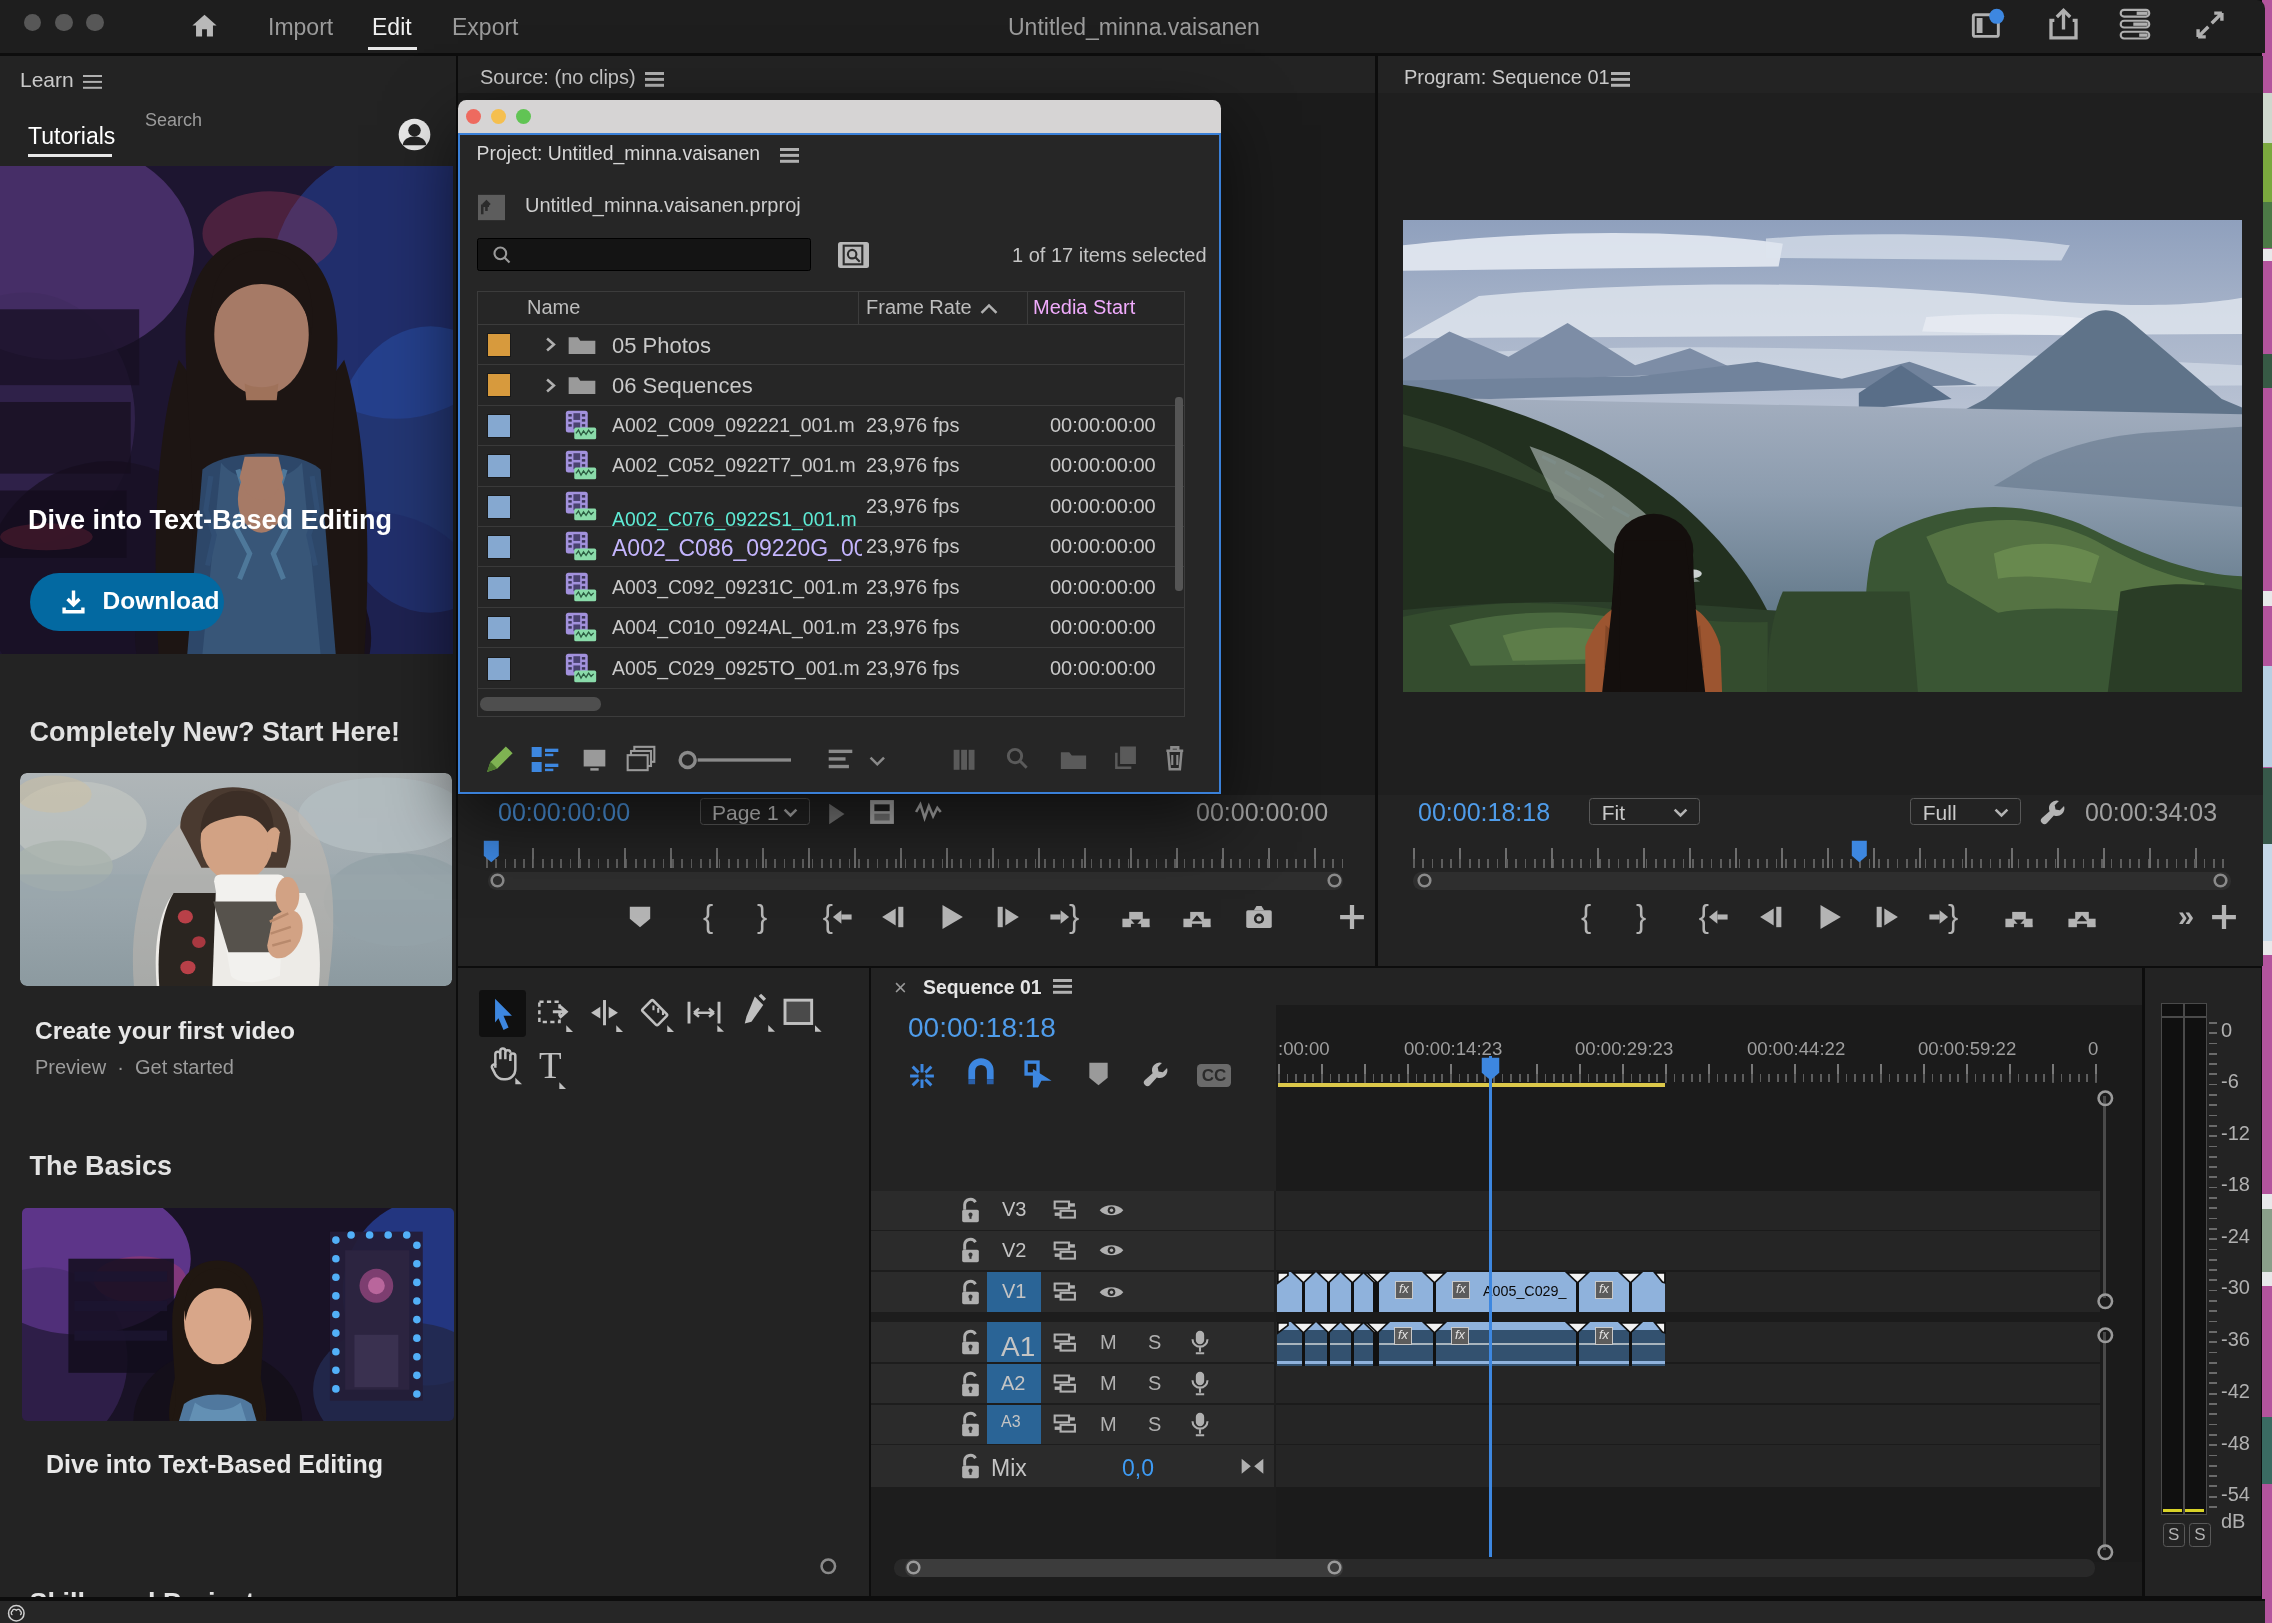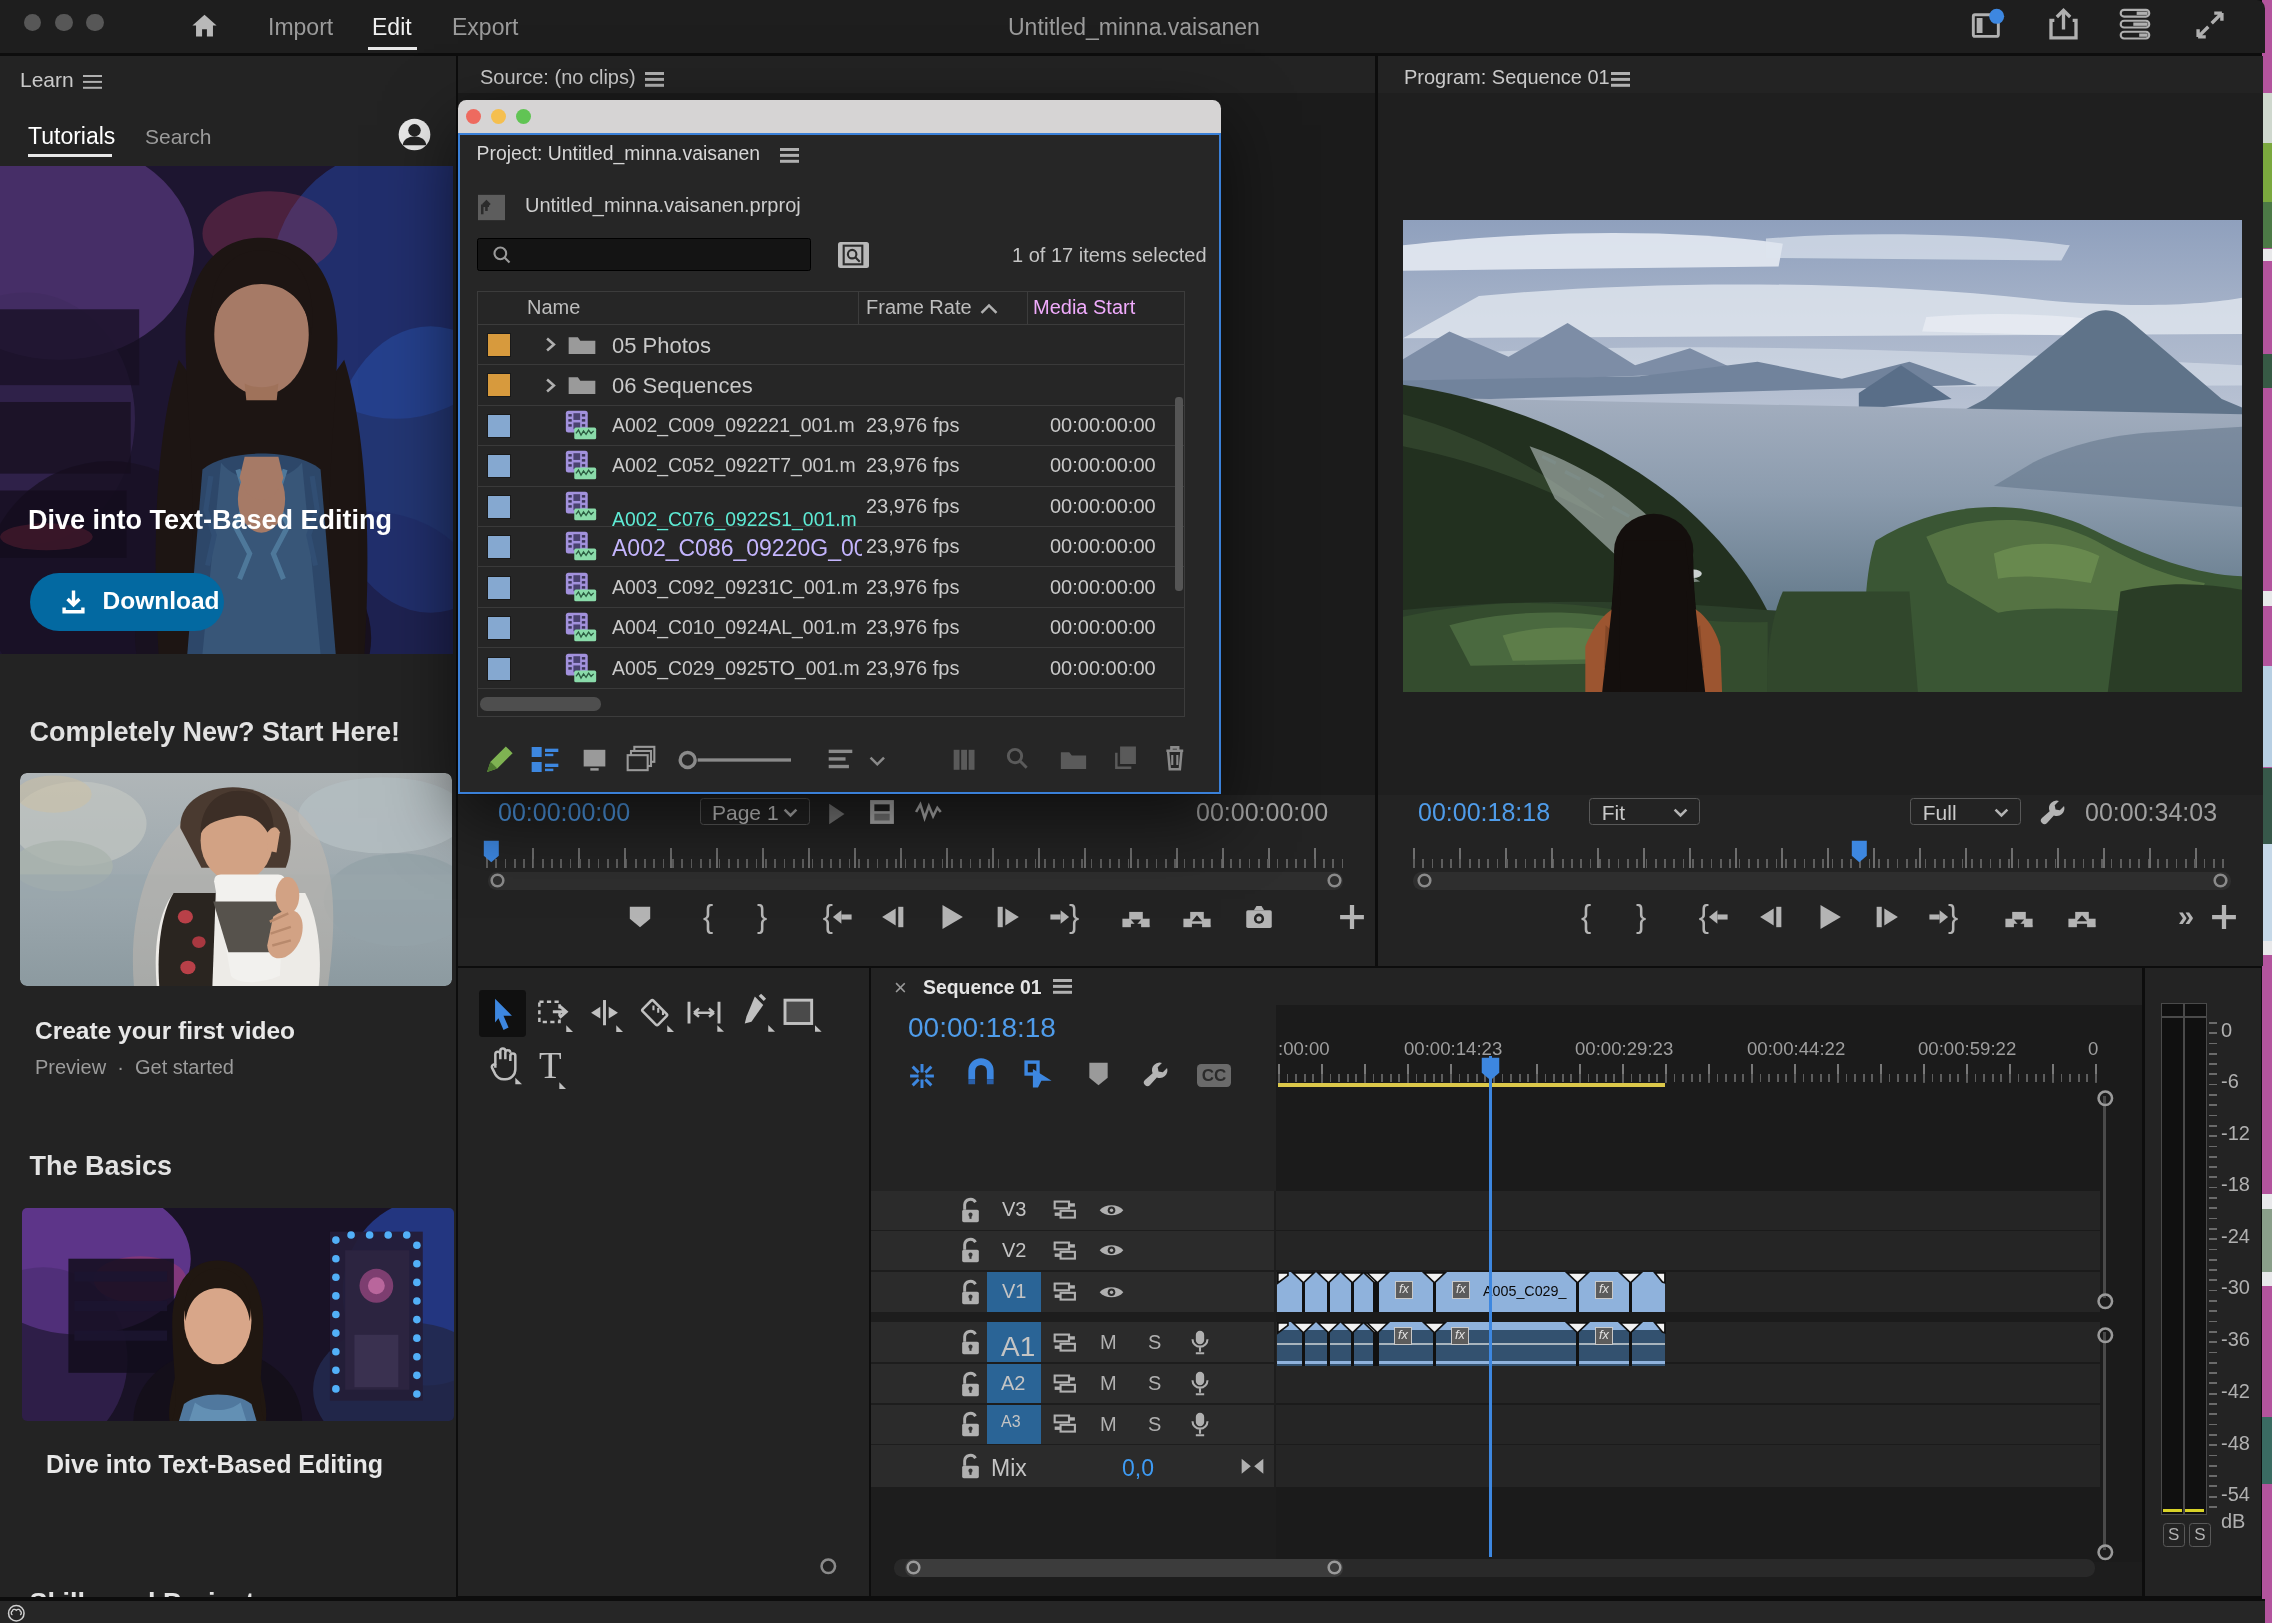--- a/index.html
+++ b/index.html
@@ -69,21 +69,21 @@
         <path d="M22 18 L34 6 M34 6 L34 15 M34 6 L25 6" stroke="#b0b0b0" stroke-width="4" fill="none"></path>
         <path d="M18 22 L6 34 M6 34 L6 25 M6 34 L15 34" stroke="#b0b0b0" stroke-width="4" fill="none"></path>
       </svg>
 </div>
 
 <div class="panel" id="learn" style="left:0;top:56px;width:456px;height:1541px;background:#232323;overflow:hidden">
 <div class="txt g" style="left:20px;top:11.8px;font-size:21px">Learn</div>
 <div class="abs" style="left:83px;top:18.6px;width:18.6px;height:2.5px;background:#b0b0b0;box-shadow:0 5.9px #b0b0b0,0 11.8px #b0b0b0"></div>
 <div class="txt" style="left:28px;top:67px;font-size:23px;font-weight:normal;color:#ffffff">Tutorials</div>
 <div class="abs" style="left:28px;top:98px;width:84px;height:2.5px;background:#e8e8e8"></div>
-<div class="txt dim" style="left:145px;top:69px;font-size:21px">Search</div>
+<div class="txt dim" style="left:145px;top:54px;font-size:18px">Search</div>
 <svg style="left:397px;top:61px" width="35" height="35" viewBox="0 0 42 42">
         <circle cx="21" cy="21" r="19" fill="#e8e8e8"></circle>
         <circle cx="21" cy="16" r="7.5" fill="#232323"></circle>
         <path d="M7 34 a14 11 0 0 1 28 0 z" fill="#232323"></path>
       </svg>
 
 <svg style="left:0;top:110px;overflow:hidden" width="453" height="488" viewBox="0 0 537 579" preserveAspectRatio="none">
 <rect width="537" height="579" fill="#221936"></rect>
 <ellipse cx="70" cy="100" rx="160" ry="130" fill="#6a4496" opacity="0.7"></ellipse>
 <ellipse cx="30" cy="300" rx="130" ry="150" fill="#4a3470" opacity="0.55"></ellipse>

